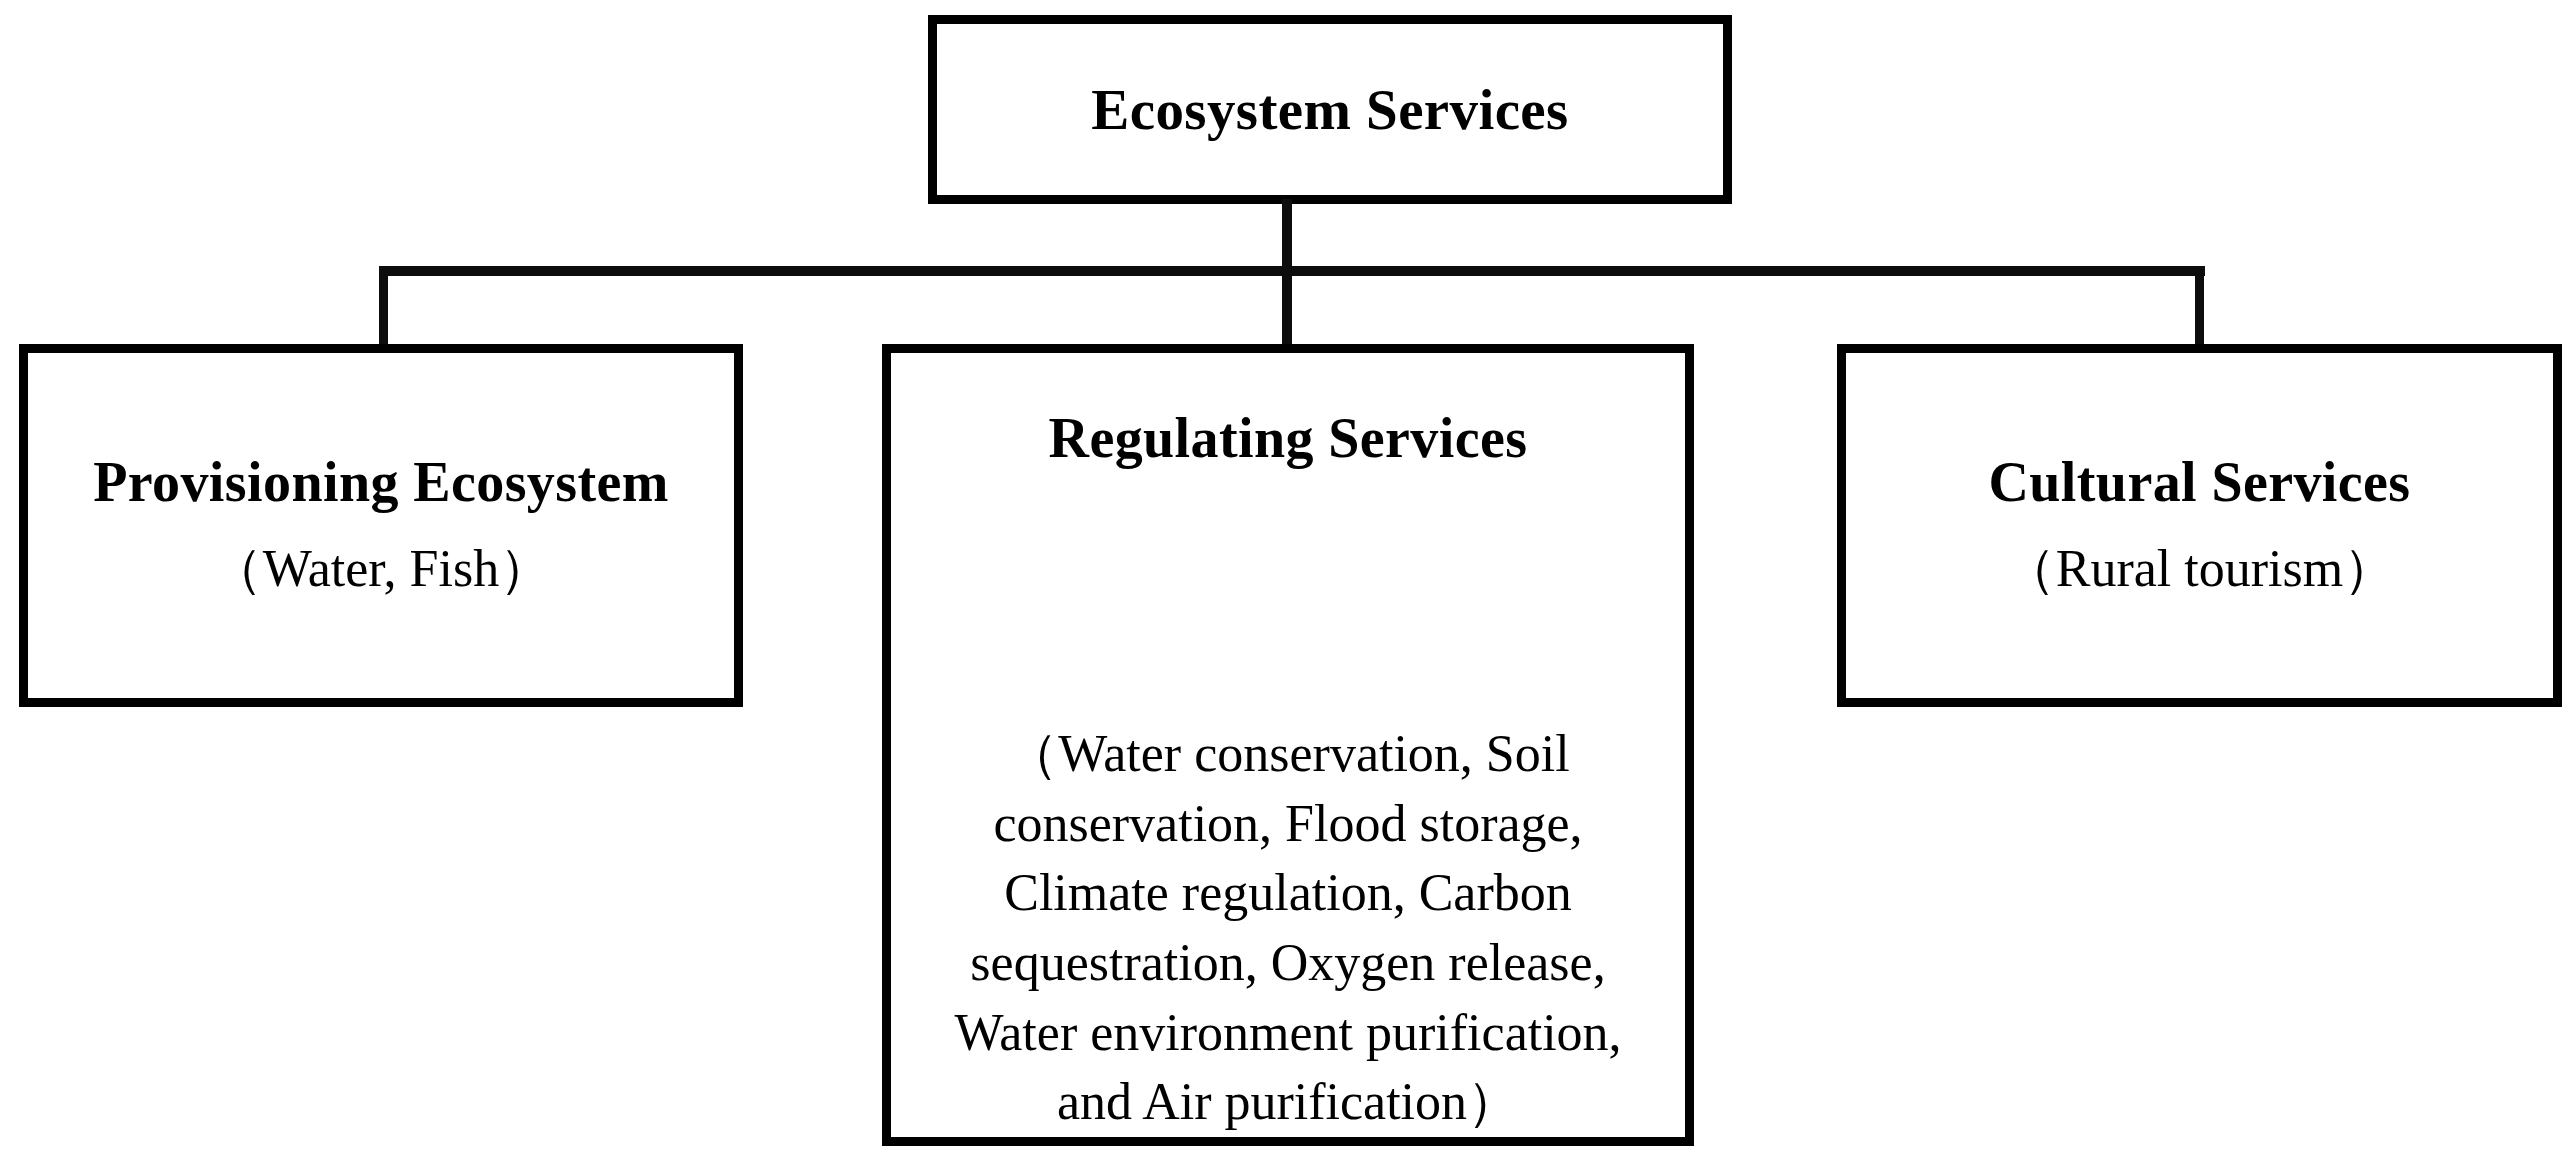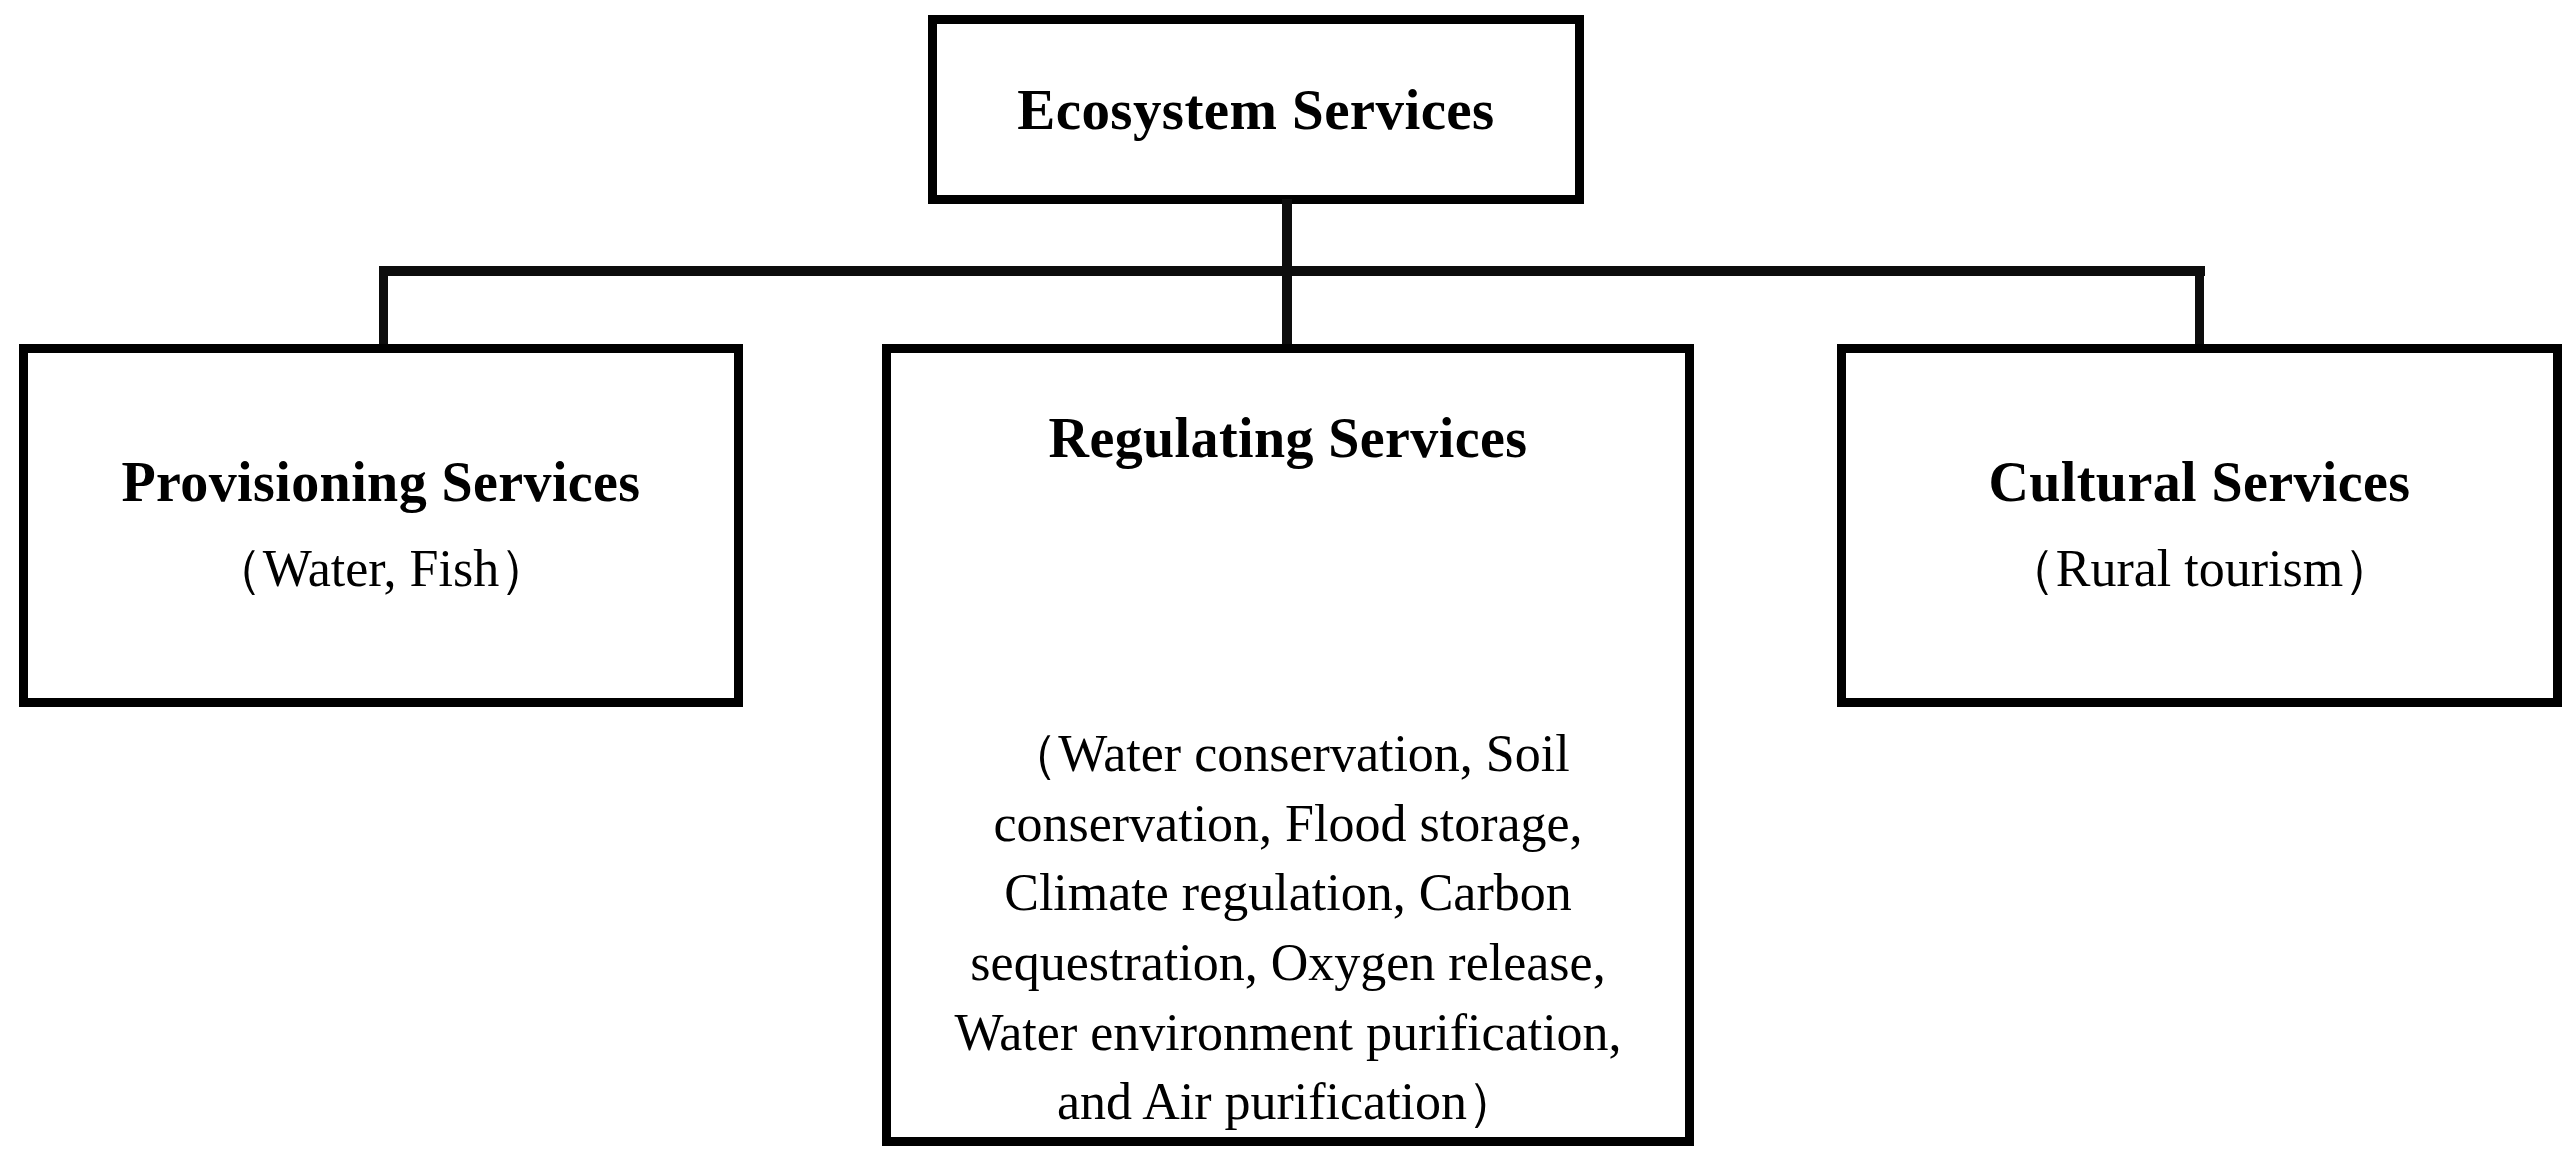--- a/index.html
+++ b/index.html
@@ -47,21 +47,21 @@
     font-weight: normal;
     font-size: 52px;
     line-height: 1.30;
     margin-top: 12.6px;
   }
 
   
   #box-root {
     left: 928px;
     top: 15.3px;
-    width: 656px;
+    width: 804px;
     height: 189px;
   }
   #box-root .node-title { font-size: 57px; }
 
   
   #box-provisioning {
     left: 19px;
     top: 344px;
     width: 724px;
     height: 363px;
@@ -147,21 +147,21 @@
     <div class="node-title">Ecosystem Services</div>
   </div>
 
   <div class="connector" id="connector-trunk"></div>
   <div class="connector" id="connector-bus"></div>
   <div class="connector" id="connector-drop-left"></div>
   <div class="connector" id="connector-drop-center"></div>
   <div class="connector" id="connector-drop-right"></div>
 
   <div class="node-box" id="box-provisioning">
-    <div class="node-title">Provisioning Services</div>
+    <div class="node-title">Provisioning Ecosystem</div>
     <div class="node-detail">（Water, Fish）</div>
   </div>
 
   <div class="node-box" id="box-regulating">
     <div class="node-title">Regulating Services</div>
     <div class="node-detail">（Water conservation, Soil conservation, Flood storage, Climate regulation, Carbon sequestration, Oxygen release, Water environment purification, and Air purification）</div>
   </div>
 
   <div class="node-box" id="box-cultural">
     <div class="node-title">Cultural Services</div>

